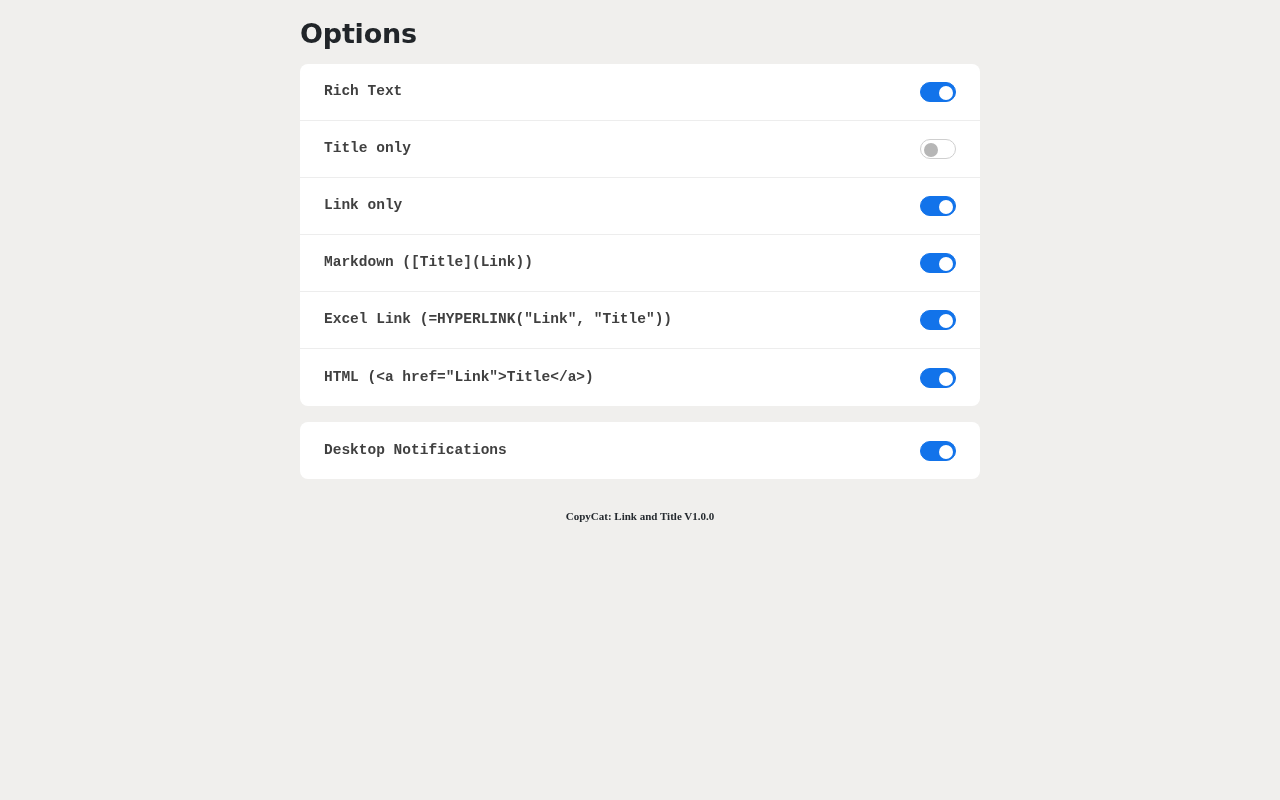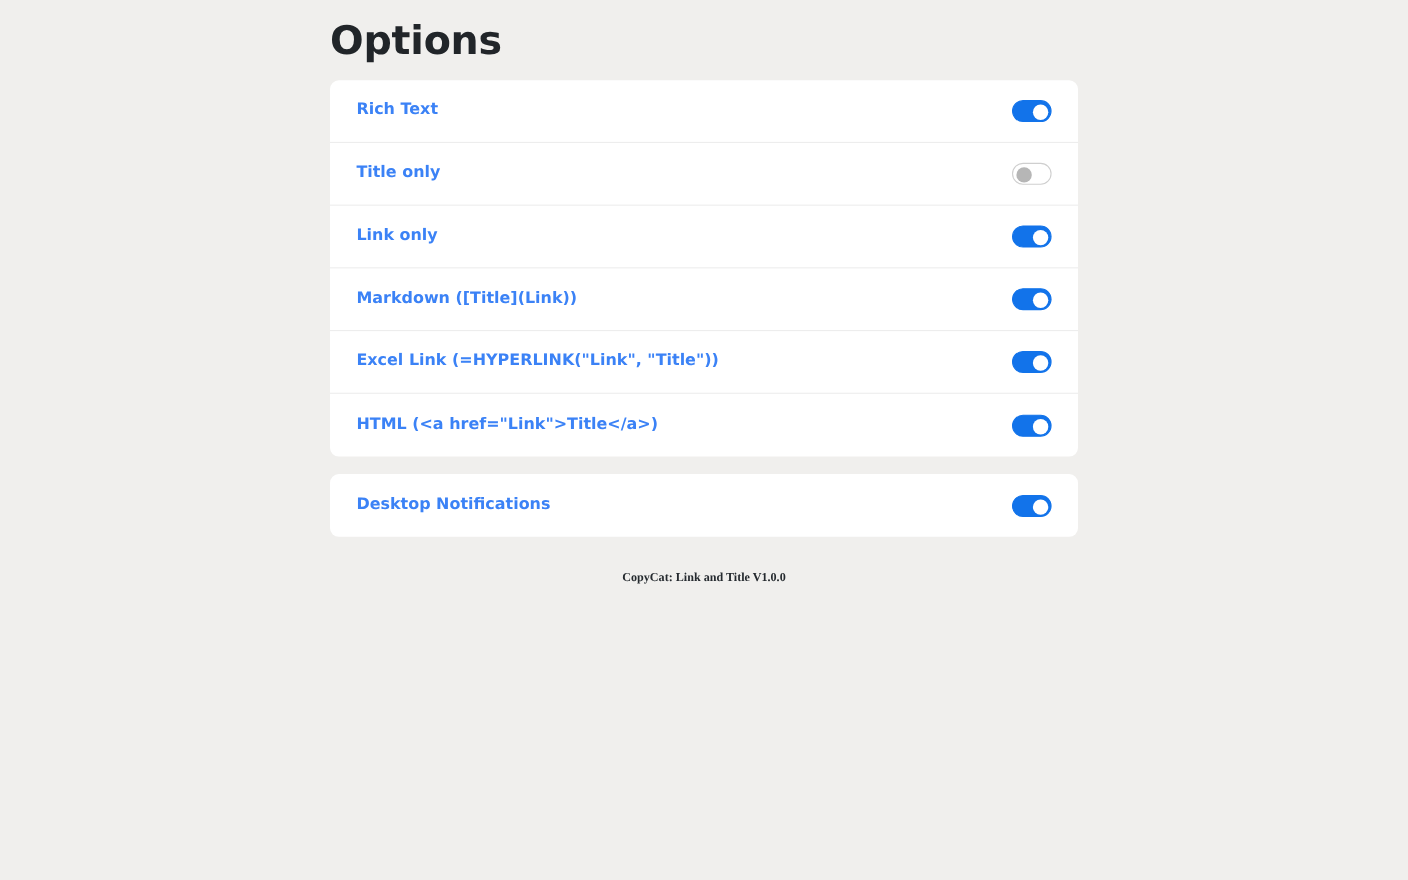--- a/index.html
+++ b/index.html
@@ -24,21 +24,21 @@
   .content {
     position: absolute;
     left: 300px;
     top: 0;
     width: 680px;
   }
 
   .page-title {
     margin: 0;
     padding: 0;
-    font-size: 36px;
+    font-size: 27px;
     font-weight: bold;
     color: #212529;
     line-height: 1;
     padding-top: 20px;
     padding-bottom: 0;
     letter-spacing: -0.2px;
   }
 
   .card {
     background: #ffffff;
@@ -56,23 +56,24 @@
     justify-content: space-between;
     height: 57px;
     padding: 0 24px;
     border-bottom: 1px solid #ededed;
   }
   .option-row:last-child { border-bottom: none; }
 
   .option-label {
     font-size: 14.5px;
     font-weight: bold;
-    color: #3b82f6;
+    color: #404040;
     line-height: 1.2;
     white-space: nowrap;
+    font-family: Liberation Mono, monospace;
   }
 
   
   .toggle {
     position: relative;
     width: 36px;
     height: 20px;
     border-radius: 10px;
     flex: 0 0 auto;
     cursor: pointer;

